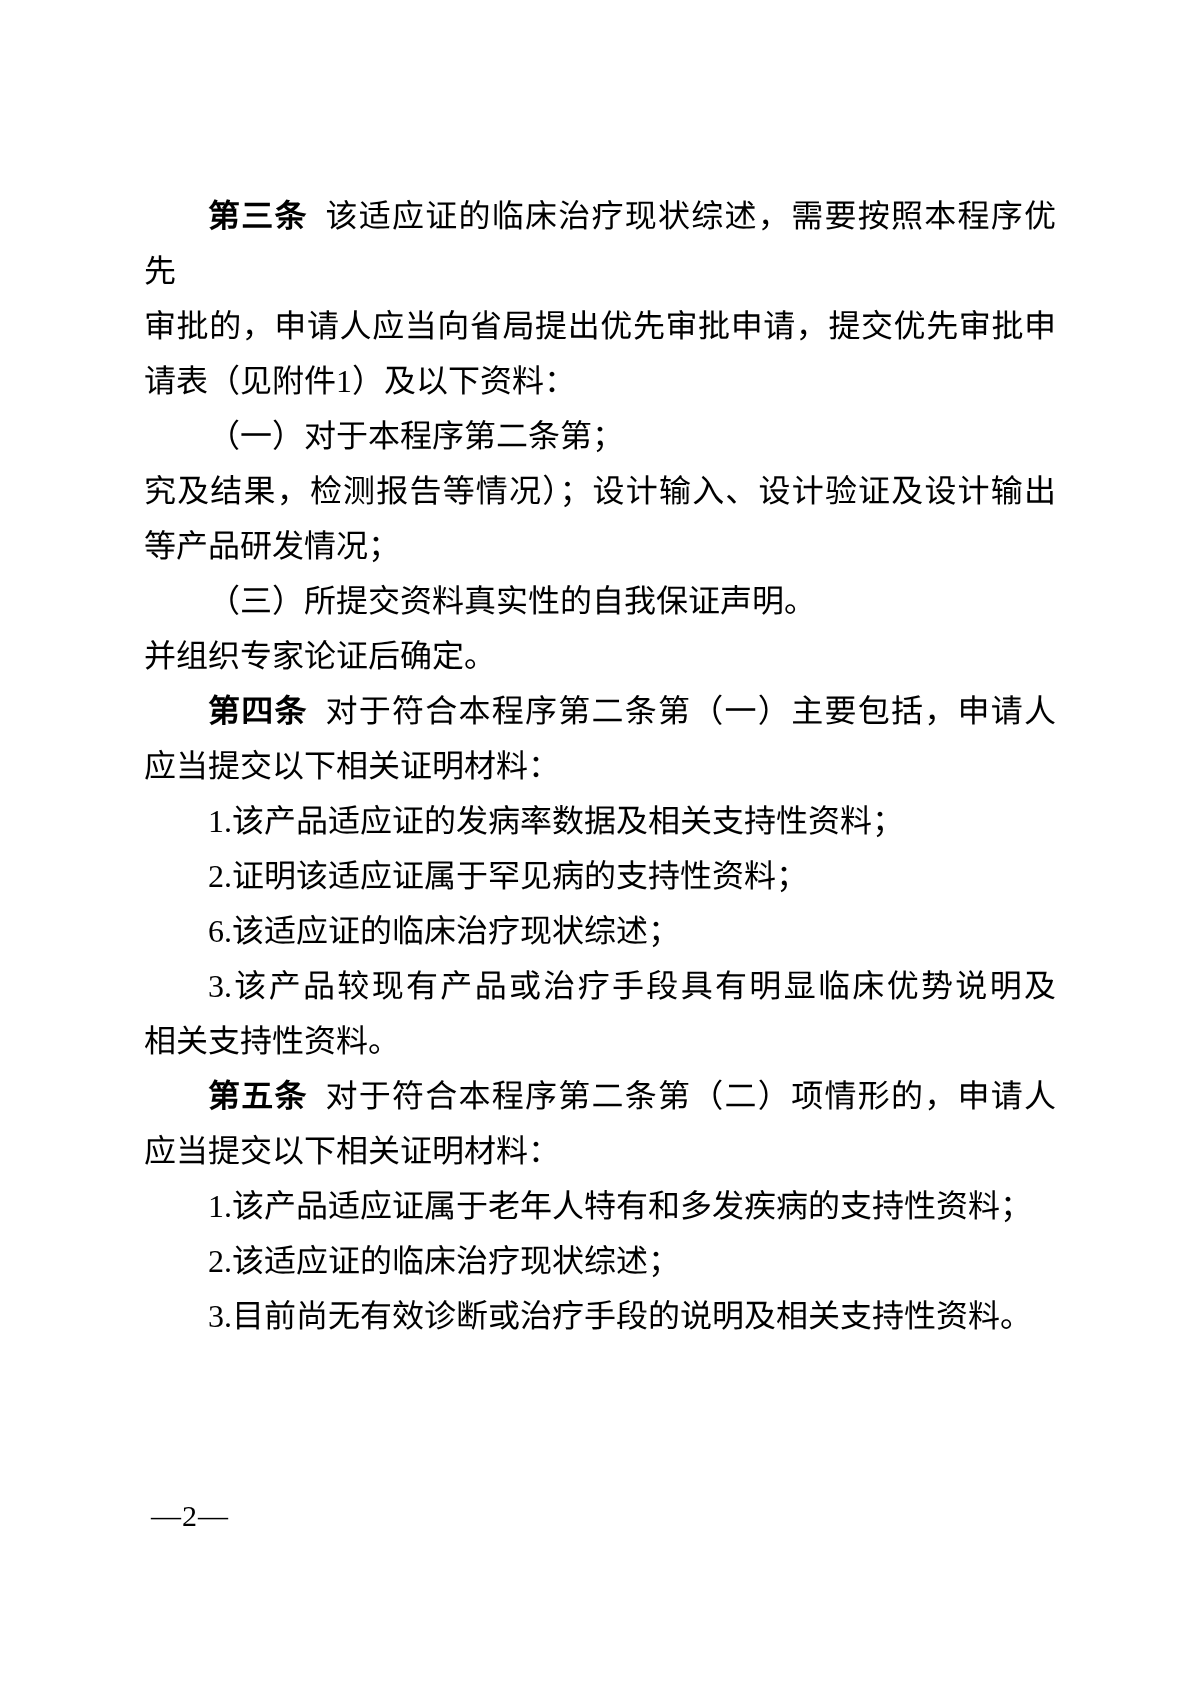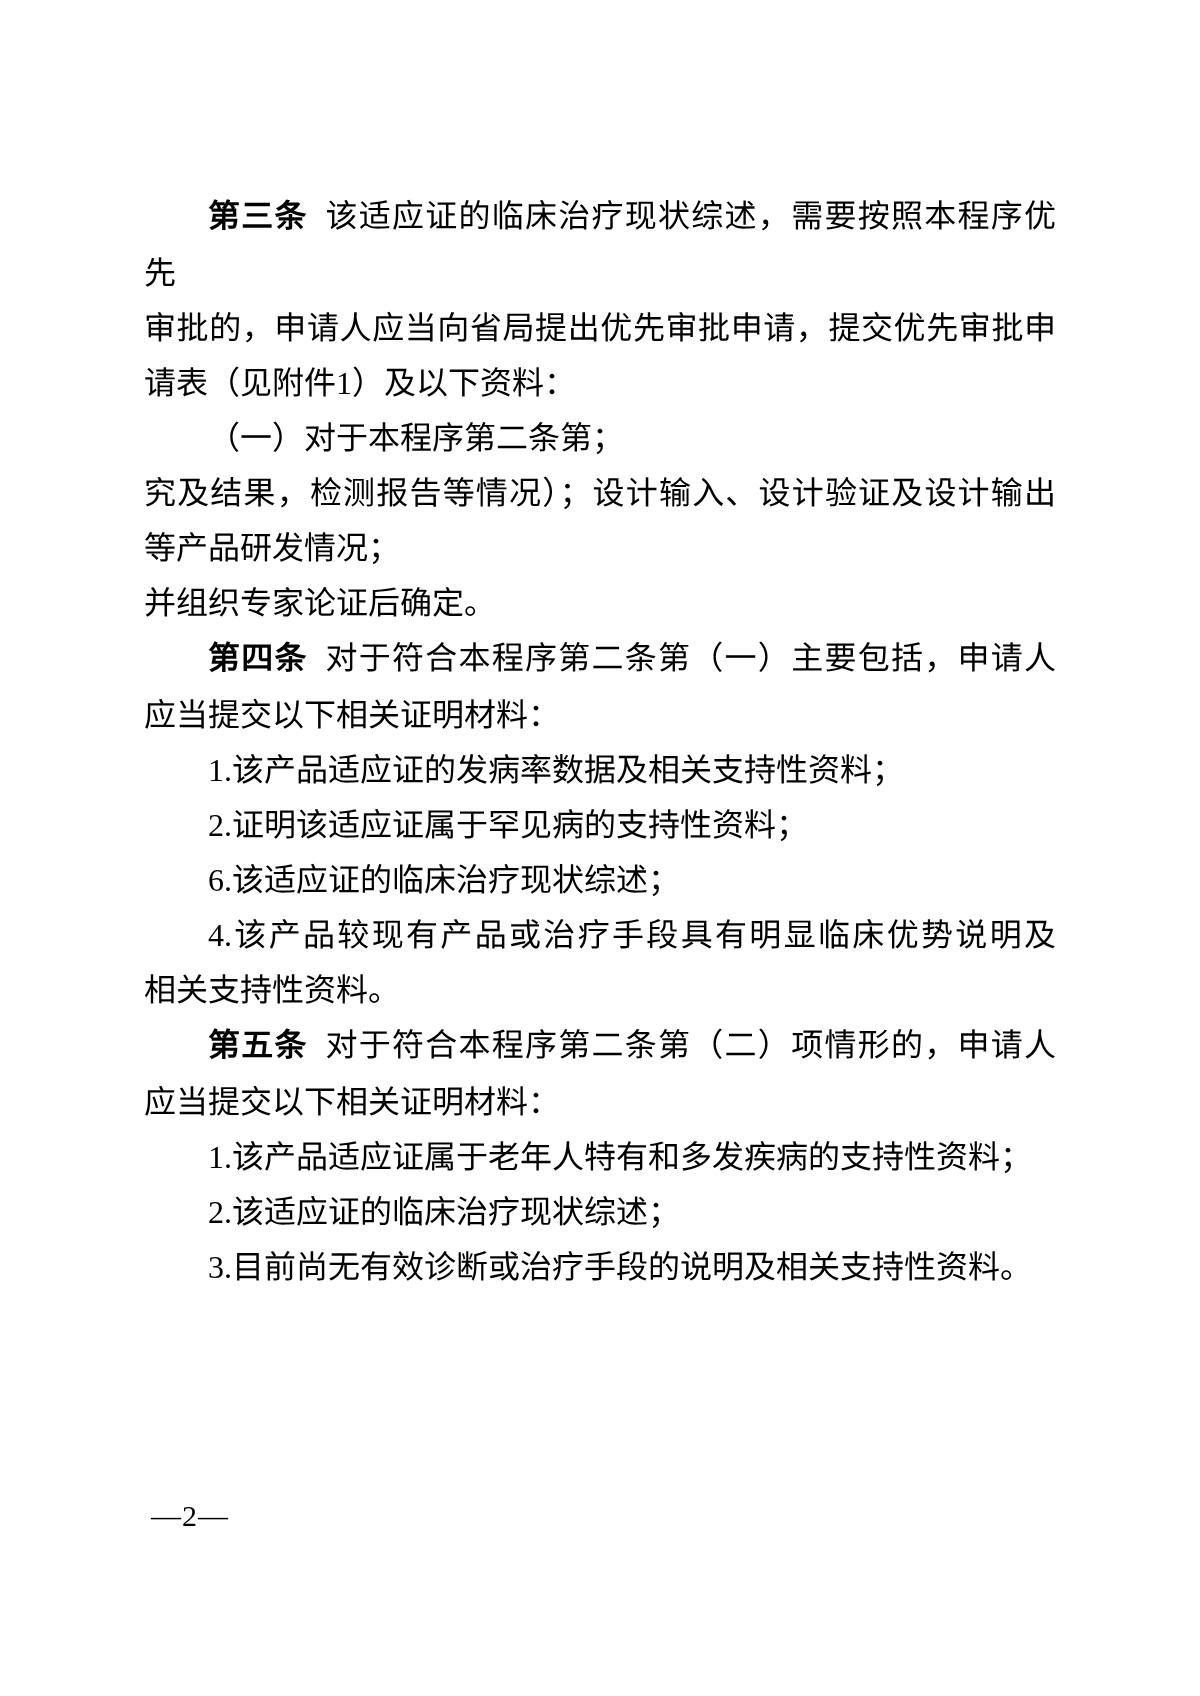--- a/index.html
+++ b/index.html
@@ -29,21 +29,21 @@
     text-align-last: justify;
     min-height: 55px;
   }
   .ln.last {
     text-align-last: left;
   }
   .ln.indent {
     text-indent: 2em;
   }
   .lead {
-    font-family: Liberation Mono, monospace;
+    font-family: Liberation Serif, serif;
     font-weight: 700;
     margin-right: 0.55em;
     margin-top: 28px;
   }
   .lead:empty { display: none; }
   .pagenum {
     position: absolute;
     left: 151px;
     top: 1496px;
     font-size: 30px;
@@ -66,20 +66,23 @@
 
     <div class="para">
       <div class="ln last indent">（一）对于本程序第二条第；</div>
     </div>
 
     <div class="para">
       <div class="ln">究及结果，检测报告等情况）；设计输入、设计验证及设计输出</div>
       <div class="ln last">等产品研发情况；</div>
     </div>
 
+    <div class="para">
+      <div class="ln last indent">（三）所提交资料真实性的自我保证声明。</div>
+    </div>
 
     <div class="para">
       <div class="ln last">并组织专家论证后确定。</div>
     </div>
 
     <div class="para">
       <div class="ln indent"><span class="lead">第四条</span><span>对于符合本程序第二条第（一）主要包括，申请人</span></div>
       <div class="ln last">应当提交以下相关证明材料：</div>
     </div>
 
@@ -89,21 +92,21 @@
 
     <div class="para">
       <div class="ln last indent">2.证明该适应证属于罕见病的支持性资料；</div>
     </div>
 
     <div class="para">
       <div class="ln last indent">6.该适应证的临床治疗现状综述；</div>
     </div>
 
     <div class="para">
-      <div class="ln indent">4.该产品较现有产品或治疗手段具有明显临床优势说明及</div>
+      <div class="ln indent">3.该产品较现有产品或治疗手段具有明显临床优势说明及</div>
       <div class="ln last">相关支持性资料。</div>
     </div>
 
     <div class="para">
       <div class="ln indent"><span class="lead">第五条</span><span>对于符合本程序第二条第（二）项情形的，申请人</span></div>
       <div class="ln last">应当提交以下相关证明材料：</div>
     </div>
 
     <div class="para">
       <div class="ln last indent">1.该产品适应证属于老年人特有和多发疾病的支持性资料；</div>

